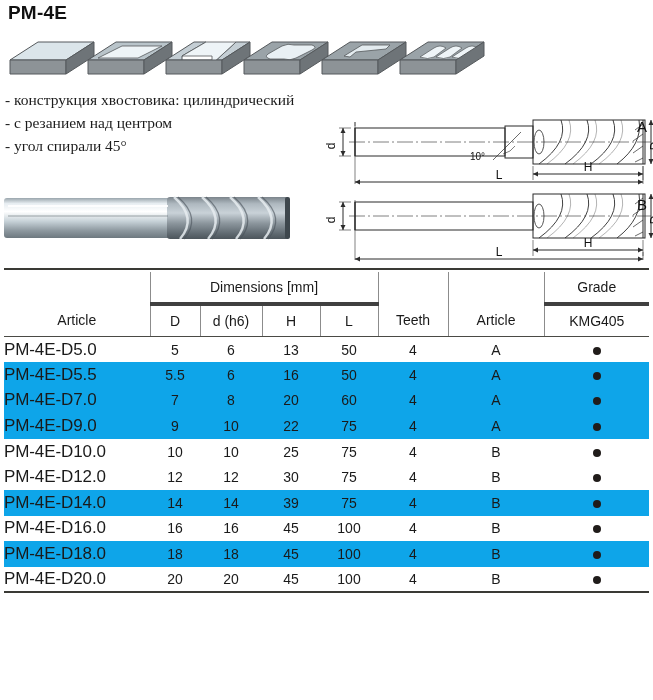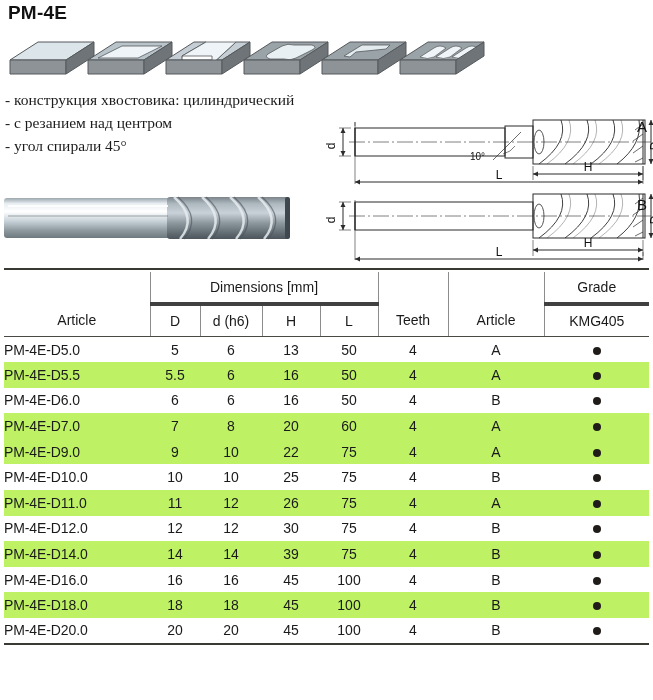--- a/index.html
+++ b/index.html
@@ -68,23 +68,23 @@
   .vline-r { border-right: 1px solid #8c8c8c; }
   .hline-b { border-bottom: 4px solid #404040; }
   .hdr-sep td { border-bottom: 1.6px solid #4a4a45; height: 0; }
 
   .row-cell {
     height: 25.6px; text-align: center; vertical-align: middle;
     font-size: 14px;
   }
   .art-cell {
     text-align: left; padding-left: 22px;
-    font-weight: bold; font-size: 14px; letter-spacing: -.1px;
-  }
-  tr.stripe td { background: #bef264; }
+    font-weight: bold; font-size: 17px; letter-spacing: -.1px;
+  }
+  tr.stripe td { background: #0ea5e9; }
   .dot {
     display: inline-block; width: 8px; height: 8px;
     border-radius: 50%; background: #201c1a;
   }
 </style>
 </head>
 <body>
 
 <div id="page">
 
@@ -327,30 +327,20 @@
       <tr class="stripe">
         <td class="row-cell art-cell">PM-4E-D5.5</td>
         <td class="row-cell">5.5</td>
         <td class="row-cell">6</td>
         <td class="row-cell">16</td>
         <td class="row-cell">50</td>
         <td class="row-cell">4</td>
         <td class="row-cell">A</td>
         <td class="row-cell"><span class="dot"></span></td>
       </tr>
-      <tr>
-        <td class="row-cell art-cell">PM-4E-D6.0</td>
-        <td class="row-cell">6</td>
-        <td class="row-cell">6</td>
-        <td class="row-cell">16</td>
-        <td class="row-cell">50</td>
-        <td class="row-cell">4</td>
-        <td class="row-cell">B</td>
-        <td class="row-cell"><span class="dot"></span></td>
-      </tr>
       <tr class="stripe">
         <td class="row-cell art-cell">PM-4E-D7.0</td>
         <td class="row-cell">7</td>
         <td class="row-cell">8</td>
         <td class="row-cell">20</td>
         <td class="row-cell">60</td>
         <td class="row-cell">4</td>
         <td class="row-cell">A</td>
         <td class="row-cell"><span class="dot"></span></td>
       </tr>
@@ -367,30 +357,20 @@
       <tr>
         <td class="row-cell art-cell">PM-4E-D10.0</td>
         <td class="row-cell">10</td>
         <td class="row-cell">10</td>
         <td class="row-cell">25</td>
         <td class="row-cell">75</td>
         <td class="row-cell">4</td>
         <td class="row-cell">B</td>
         <td class="row-cell"><span class="dot"></span></td>
       </tr>
-      <tr class="stripe">
-        <td class="row-cell art-cell">PM-4E-D11.0</td>
-        <td class="row-cell">11</td>
-        <td class="row-cell">12</td>
-        <td class="row-cell">26</td>
-        <td class="row-cell">75</td>
-        <td class="row-cell">4</td>
-        <td class="row-cell">A</td>
-        <td class="row-cell"><span class="dot"></span></td>
-      </tr>
       <tr>
         <td class="row-cell art-cell">PM-4E-D12.0</td>
         <td class="row-cell">12</td>
         <td class="row-cell">12</td>
         <td class="row-cell">30</td>
         <td class="row-cell">75</td>
         <td class="row-cell">4</td>
         <td class="row-cell">B</td>
         <td class="row-cell"><span class="dot"></span></td>
       </tr>

